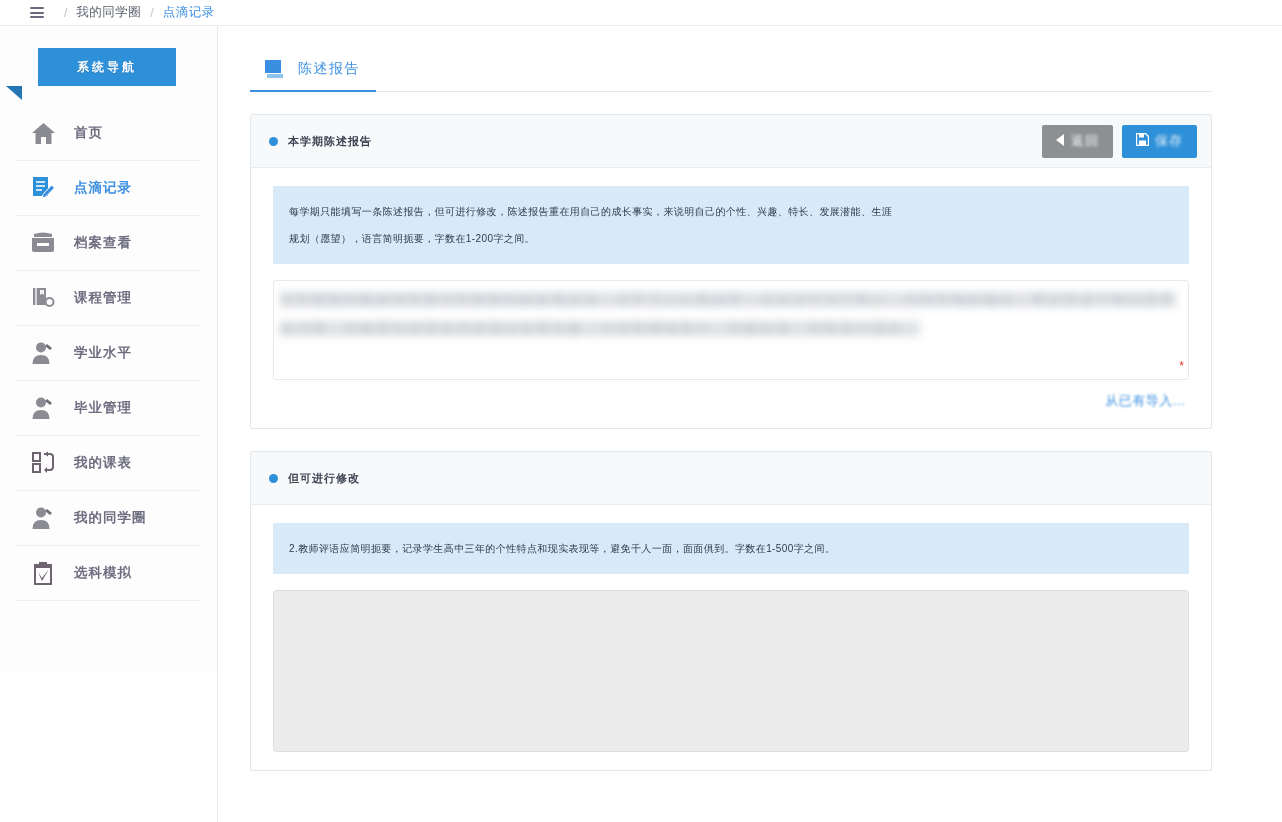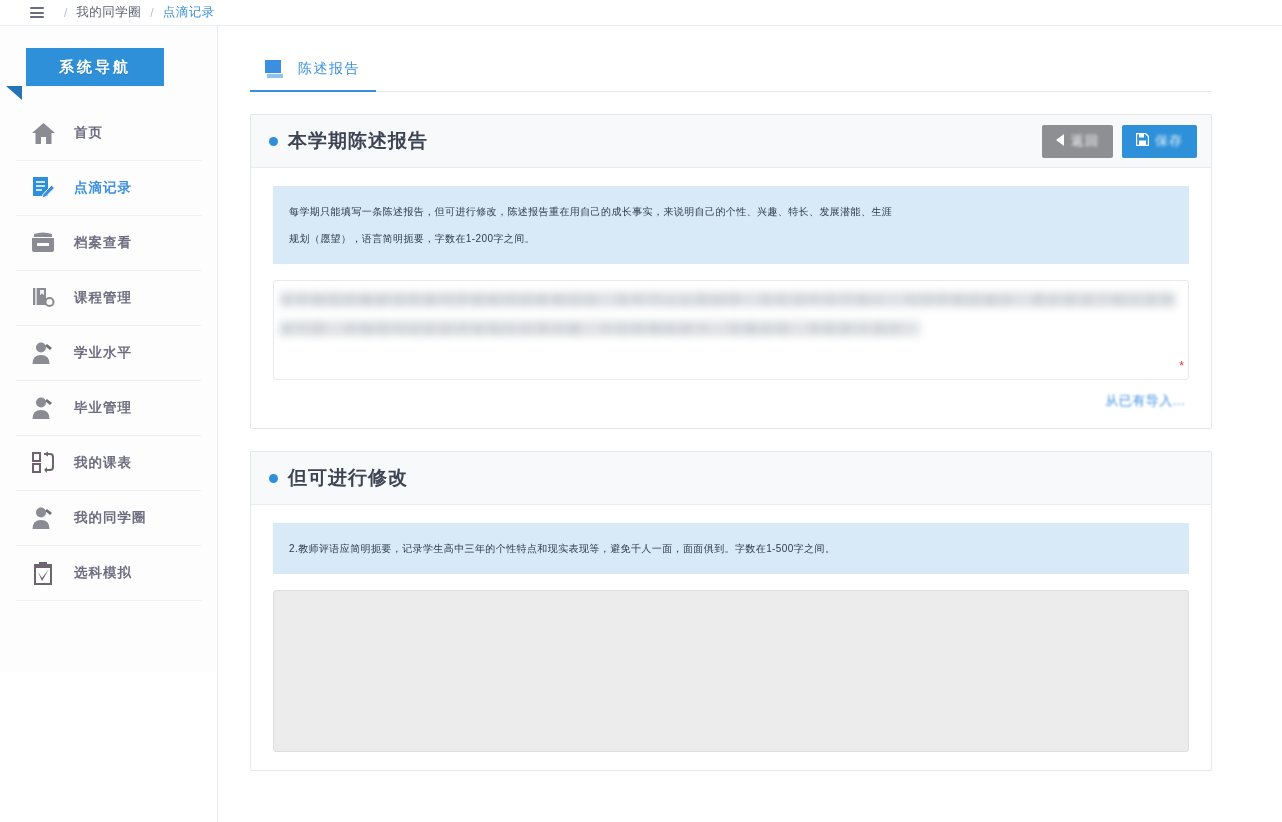--- a/index.html
+++ b/index.html
@@ -43,25 +43,25 @@
     position: relative;
     padding-top: 22px;
   }
   .sidebar::after{
     content:"";
     position:absolute; left:0; bottom:0; width:100%; height:150px;
     background:#ffffff;
   }
   .nav-banner-wrap { position: relative; margin-left: 22px; width: 138px; height: 38px; }
   .nav-banner {
-    position: absolute; left: 4px; top: 0;
+    position: absolute; left: 16px; top: 0;
     width: 138px; height: 38px;
     background: #2e90d8;
     color: #ffffff;
-    font-size: 15px;
+    font-size: 12px;
     font-weight: bold;
     letter-spacing: 3px;
     display: flex; align-items: center; justify-content: center;
     text-shadow: 0 1px 1px rgba(0,0,0,.12);
   }
   .nav-banner-tail {
     position: absolute; left: -16px; top: 38px;
     width: 0; height: 0;
     border-top: 14px solid #2375b3;
     border-left: 16px solid transparent;
@@ -125,21 +125,21 @@
     background: #f7f9fb;
     border-bottom: 1px solid #e9edf1;
     display: flex; align-items: center;
     padding: 0 14px 0 18px;
   }
   .dot {
     width: 9px; height: 9px; border-radius: 50%;
     background: #2e90d8; margin-right: 10px; flex: 0 0 9px;
   }
   .panel-title {
-    font-size: 19px; color: #3c4352; letter-spacing: 1px;
+    font-size: 11px; color: #3c4352; letter-spacing: 1px;
     font-weight: 600;
   }
   .head-actions { margin-left: auto; display: flex; gap: 9px; }
   .btn {
     height: 33px;
     display: flex; align-items: center; gap: 6px;
     padding: 0 14px;
     border: none; border-radius: 2px;
     font-size: 13px; color: #ffffff;
     letter-spacing: 1px;

